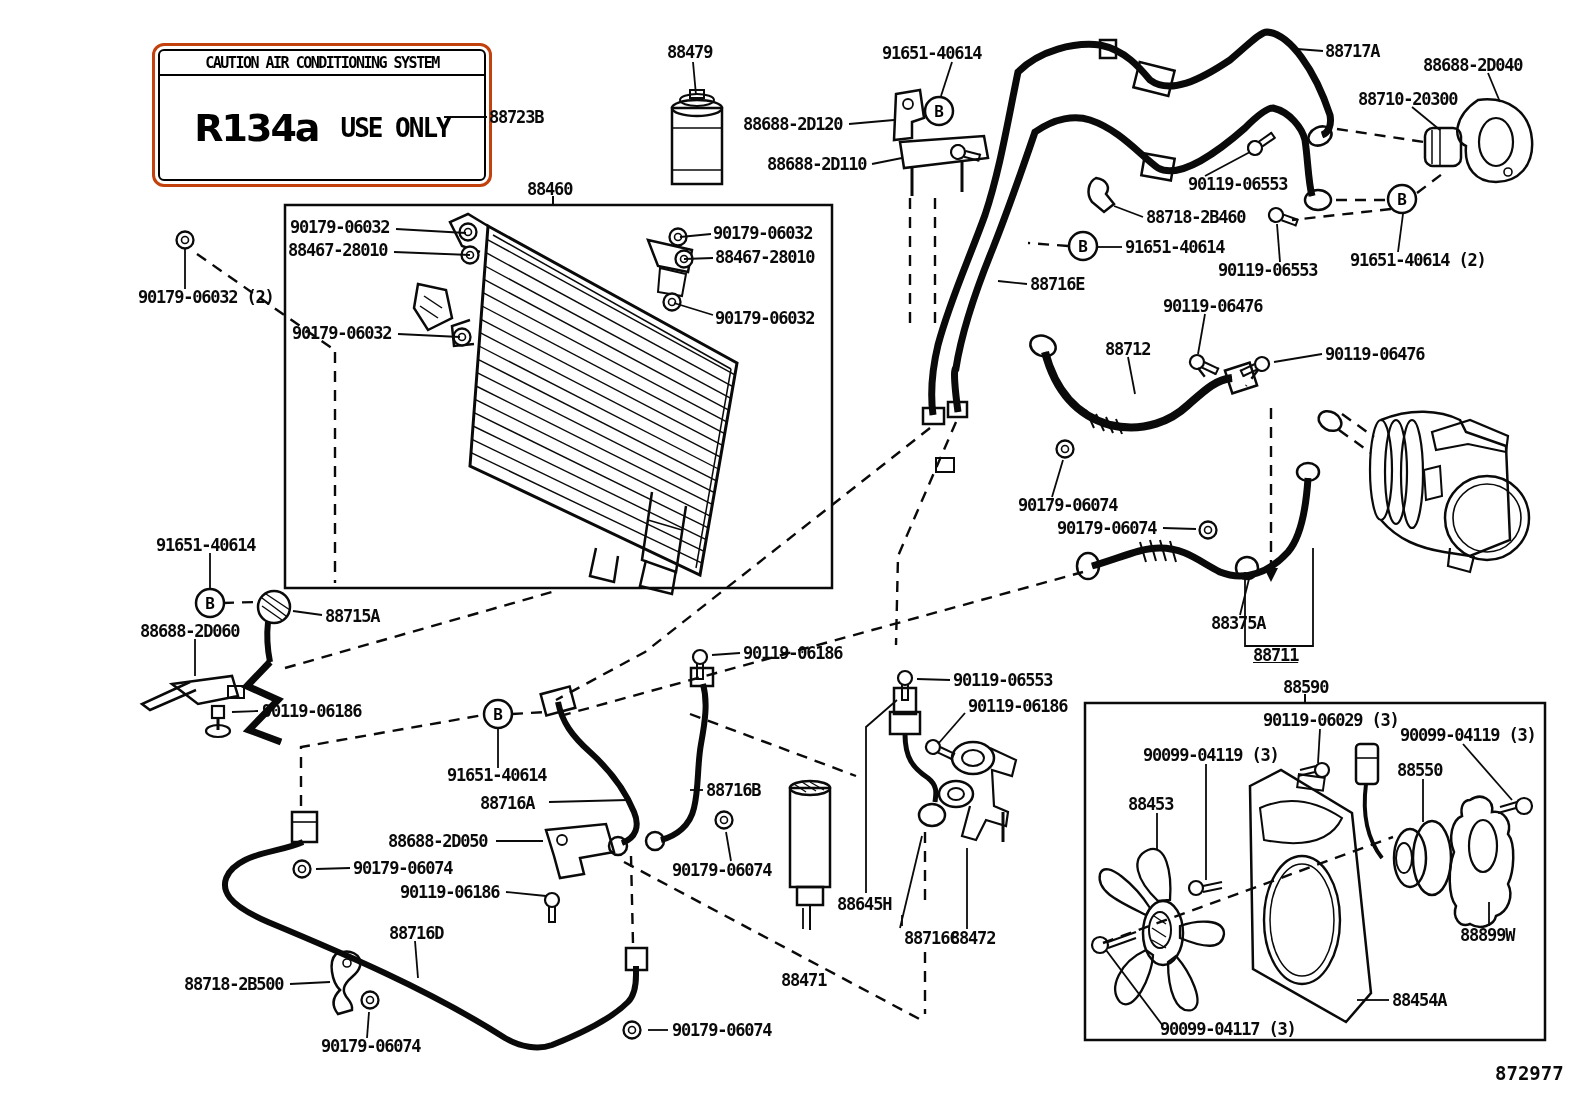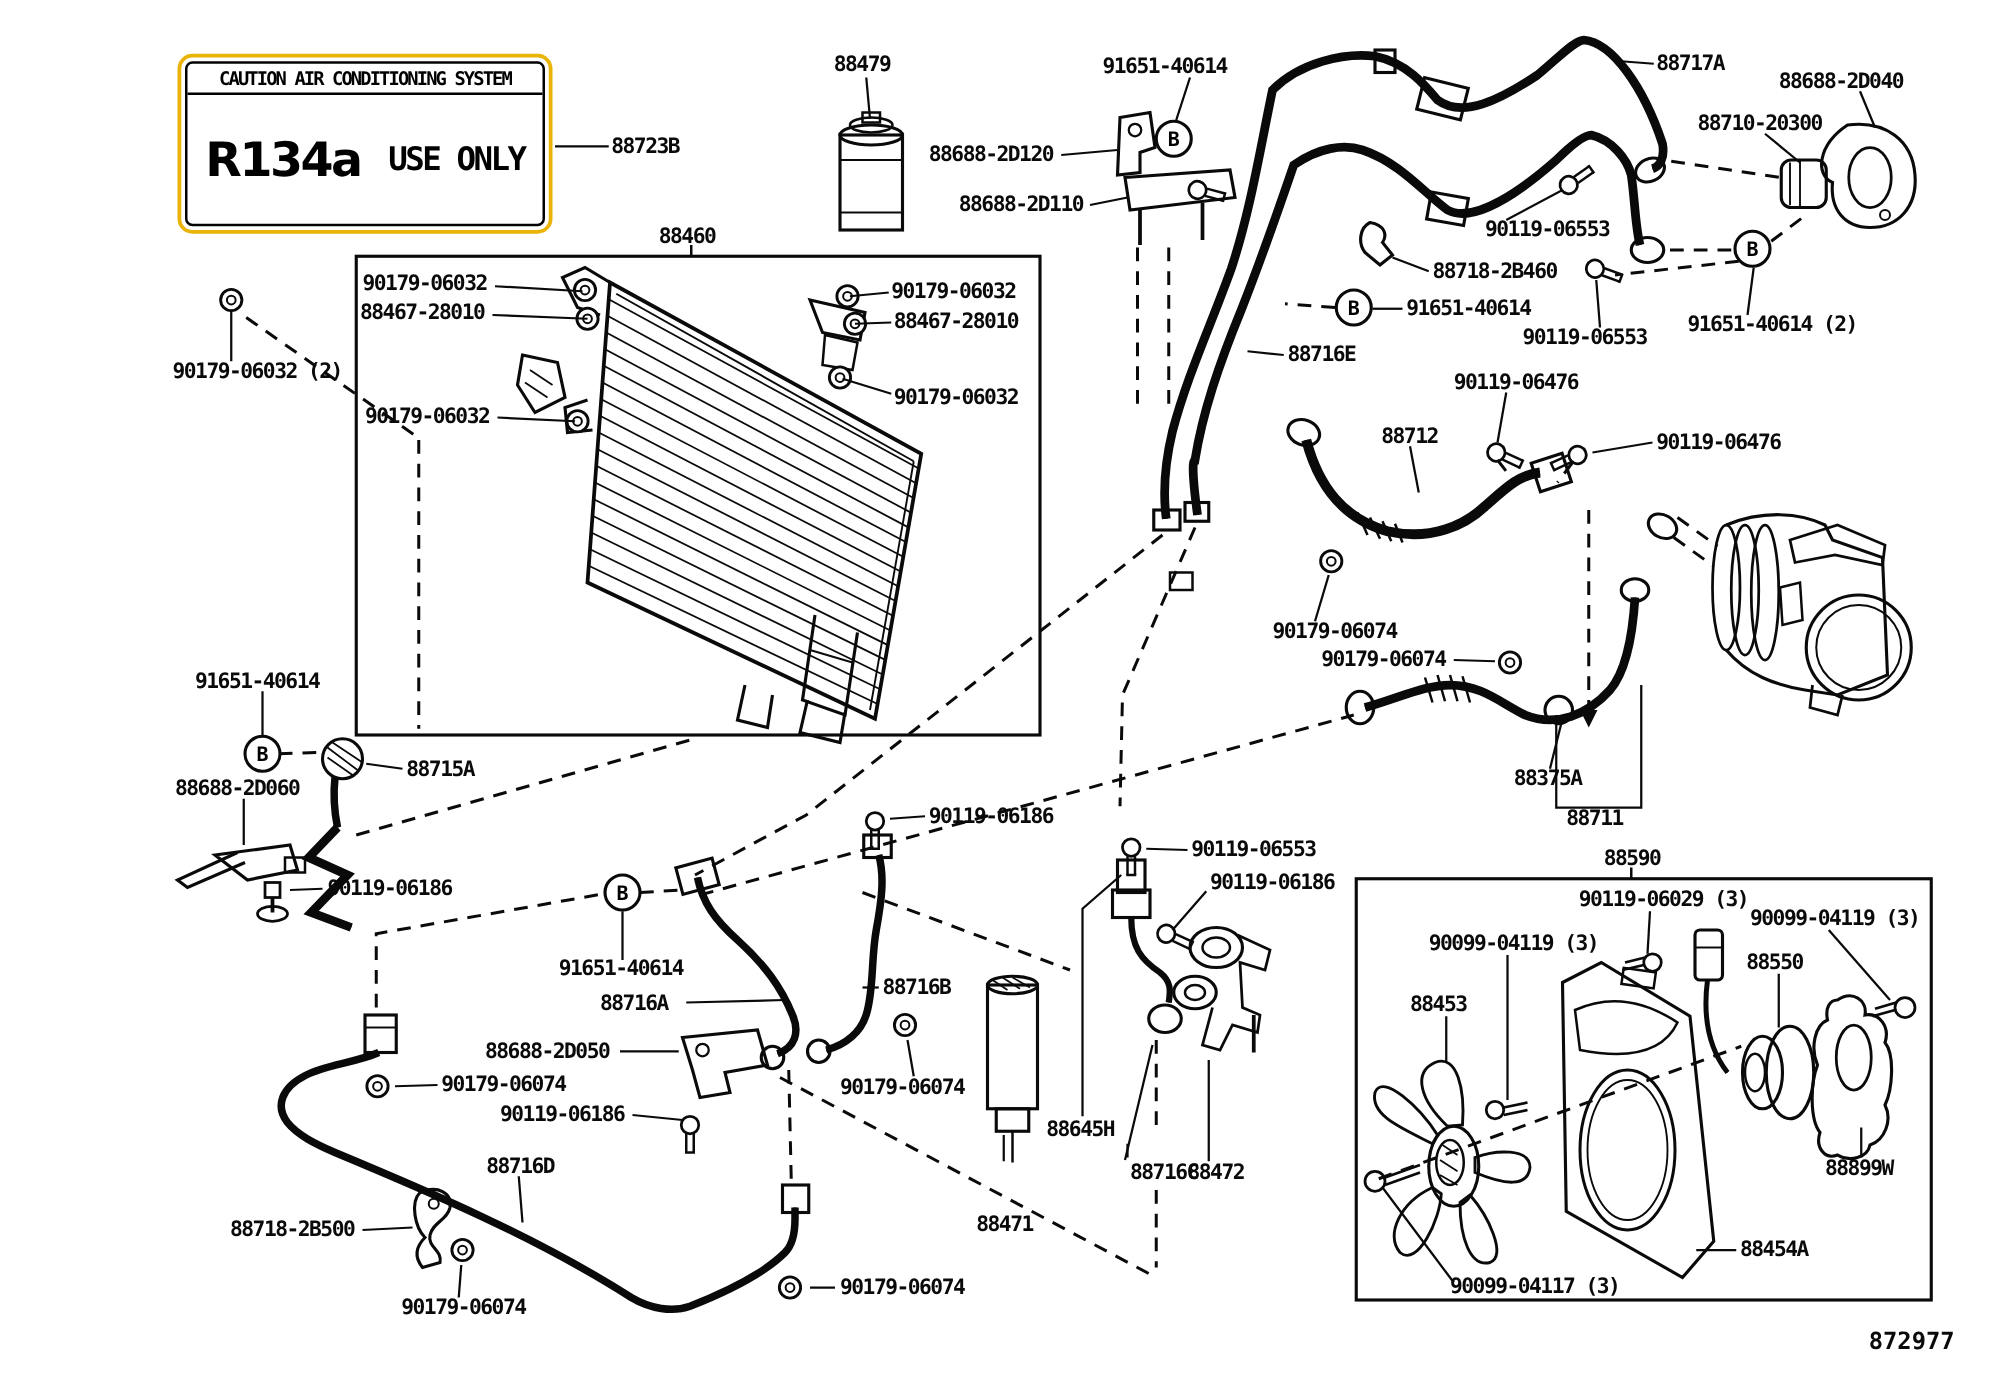--- a/index.html
+++ b/index.html
@@ -2,22 +2,22 @@
 <html><head>
 <meta charset="utf-8">
 <style>
   html,body{margin:0;padding:0;background:#fff;}
   #stage{position:relative;width:1592px;height:1099px;background:#fff;overflow:hidden;
          font-family:"DejaVu Sans Mono",monospace;}
   #art{position:absolute;left:0;top:0;}
   .lbl{position:absolute;font:bold 17px "DejaVu Sans Mono",monospace;letter-spacing:-1.2px;
        white-space:nowrap;transform:translateY(-50%);color:#0a0a0a;}
   
-  #plate{position:absolute;left:142px;top:43px;width:300px;height:144px;
-         border:3px solid #eab308;border-radius:12px;box-sizing:border-box;padding:3px;}
+  #plate{position:absolute;left:152px;top:43px;width:340px;height:144px;
+         border:3px solid #c2410c;border-radius:12px;box-sizing:border-box;padding:3px;}
   #plate .inner{border:2px solid #000;border-radius:6px;width:100%;height:100%;
                 box-sizing:border-box;display:flex;flex-direction:column;}
   #plate .hdr{border-bottom:2px solid #000;font:bold 15px "DejaVu Sans Mono",monospace;
               letter-spacing:-1.5px;text-align:center;padding:3px 0 2px;transform-origin:center;
               white-space:nowrap;}
   #plate .main{flex:1;display:flex;align-items:center;justify-content:center;gap:22px;white-space:nowrap;}
   #plate .r134a{font:bold 38px "DejaVu Sans",sans-serif;letter-spacing:-2px;}
   #plate .useonly{font:bold 26px "DejaVu Sans Mono",monospace;letter-spacing:-2px;}
   #plate .sub{border-top:2px solid #000;font:bold 13px "DejaVu Sans Mono",monospace;
               letter-spacing:-1.4px;padding:2px 4px 3px;line-height:15px;white-space:nowrap;}
@@ -480,21 +480,21 @@
       <div class="lbl" style="left: 1125px; top: 247px;">91651-40614</div>
       <div class="lbl" style="left: 1218px; top: 270px;">90119-06553</div>
       <div class="lbl" style="left: 1350px; top: 260px;">91651-40614 (2)</div>
       <div class="lbl" style="left: 1030px; top: 284px;">88716E</div>
       <div class="lbl" style="left: 1163px; top: 306px;">90119-06476</div>
       <div class="lbl" style="left: 1105px; top: 349px;">88712</div>
       <div class="lbl" style="left: 1325px; top: 354px;">90119-06476</div>
       <div class="lbl" style="left: 1018px; top: 505px;">90179-06074</div>
       <div class="lbl" style="left: 1057px; top: 528px;">90179-06074</div>
       <div class="lbl" style="left: 1211px; top: 623px;">88375A</div>
-      <div class="lbl" style="left: 1253px; top: 655px;">88711</div>
+      <div class="lbl" style="left: 1253px; top: 655px; text-decoration: underline;">88711</div>
       <div class="lbl" style="left: 1283px; top: 687px;">88590</div>
       <div class="lbl" style="left: 953px; top: 680px;">90119-06553</div>
       <div class="lbl" style="left: 968px; top: 706px;">90119-06186</div>
       <div class="lbl" style="left: 743px; top: 653px;">90119-06186</div>
       <div class="lbl" style="left: 447px; top: 775px;">91651-40614</div>
       <div class="lbl" style="left: 480px; top: 803px;">88716A</div>
       <div class="lbl" style="left: 706px; top: 790px;">88716B</div>
       <div class="lbl" style="left: 388px; top: 841px;">88688-2D050</div>
       <div class="lbl" style="left: 353px; top: 868px;">90179-06074</div>
       <div class="lbl" style="left: 400px; top: 892px;">90119-06186</div>

